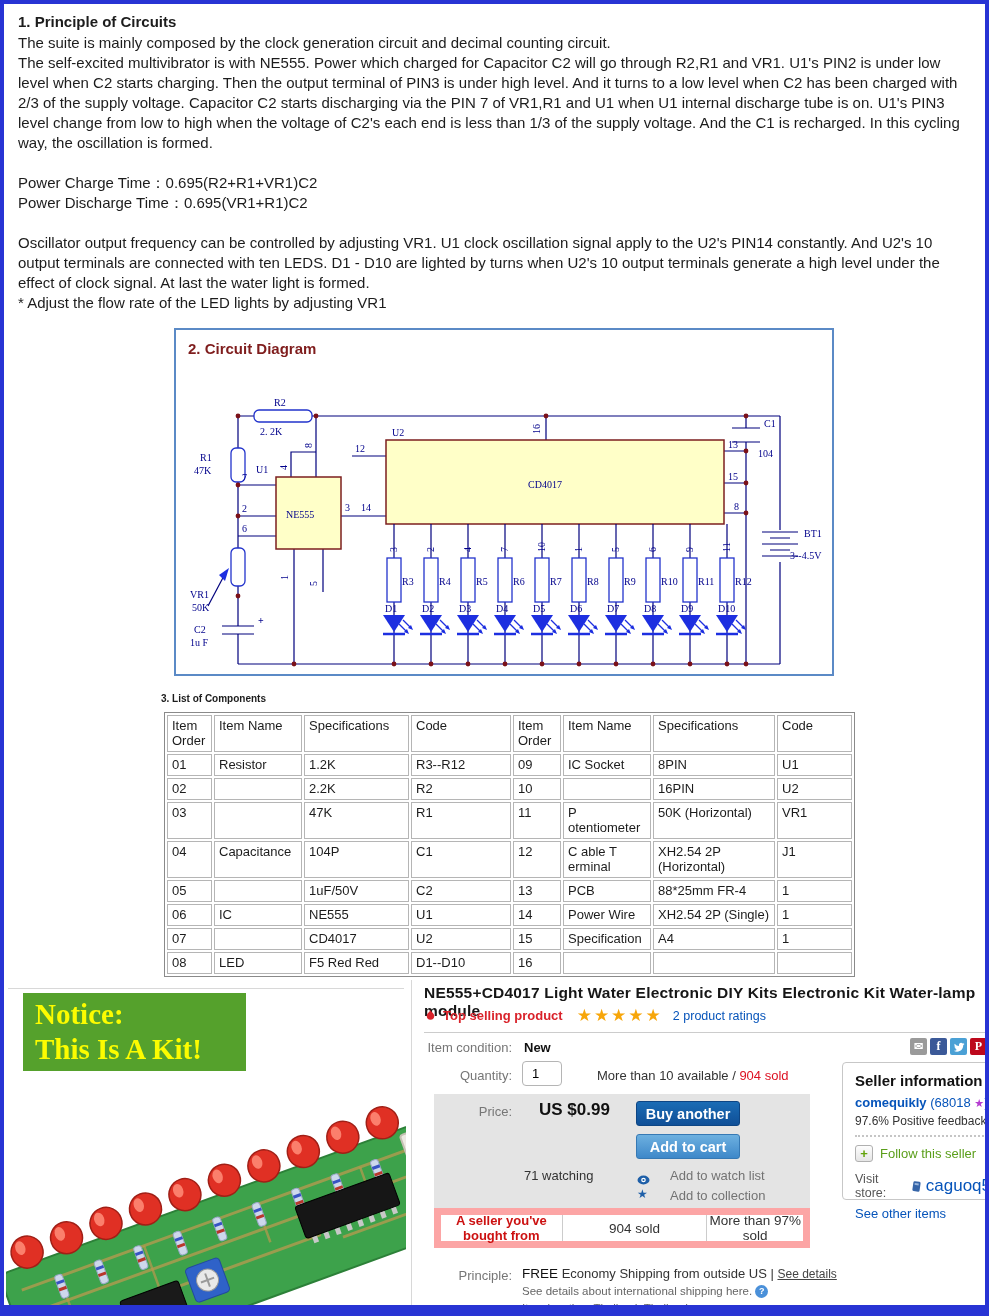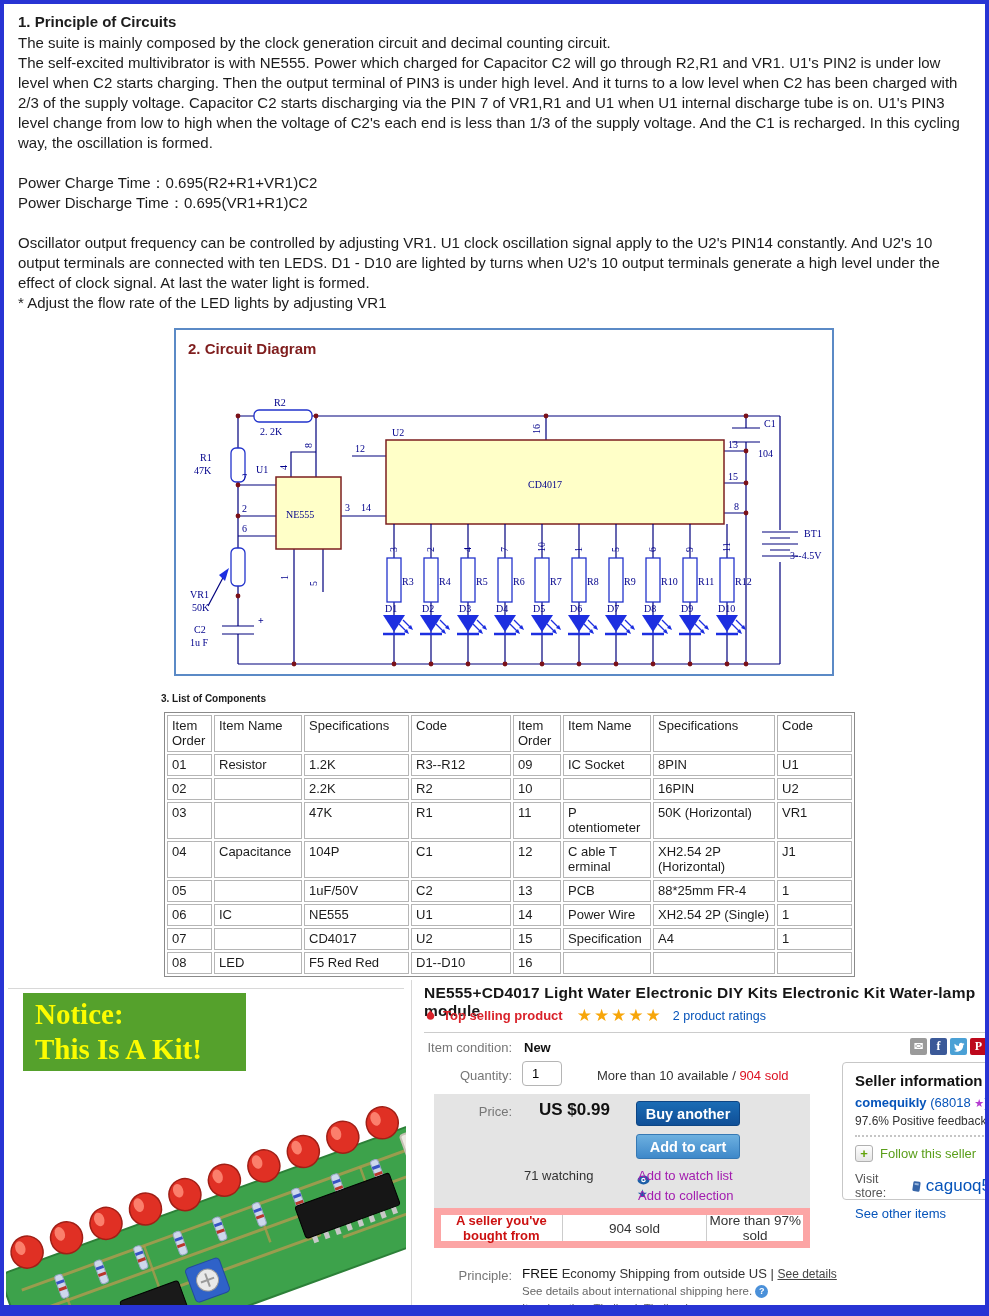--- a/index.html
+++ b/index.html
@@ -96,21 +96,21 @@
     position:absolute; left:430px; top:114px; width:376px; height:114px;
     background:#e4e4e4;
   }
   .price-label { position:absolute; left:0; top:10px; width:78px; text-align:right; color:#767676; font-size:13px; }
   .price-value { position:absolute; left:105px; top:6px; font-size:17px; font-weight:bold; color:#111; }
   .btn { position:absolute; left:202px; width:104px; height:25px; border-radius:3px;
          color:#fff; font-weight:bold; font-size:14.5px; text-align:center; line-height:25px; cursor:pointer; }
   .btn-buy { top:7px; background:linear-gradient(#1b6cb5,#0f4f97); border:1px solid #0d4584; }
   .btn-cart { top:40px; background:linear-gradient(#6db0e0,#3e88c9); border:1px solid #3679b4; }
   .watching { position:absolute; left:90px; top:74px; font-size:13px; color:#333; }
-  .panel-link { position:absolute; left:204px; font-size:13px; color:#a21caf; }
+  .panel-link { position:absolute; left:236px; font-size:13px; color:#737373; }
   .eye-icon, .coll-star { position:absolute; left:203px; }
   .stats-strip {
     position:absolute; left:430px; top:228px; width:376px; height:40px;
     border:7px solid #fca5a5; background:#fff; display:flex;
   }
   .stats-cell { display:flex; align-items:center; justify-content:center; text-align:center;
                 font-size:13px; color:#333; border-right:1px solid #ccc; }
   .stats-cell:last-child { border-right:none; }
   .stats-cell.bought { width:126px; color:#cc1111; font-weight:bold; line-height:15px; }
   .stats-cell.sold { width:150px; font-size:13.5px; }

